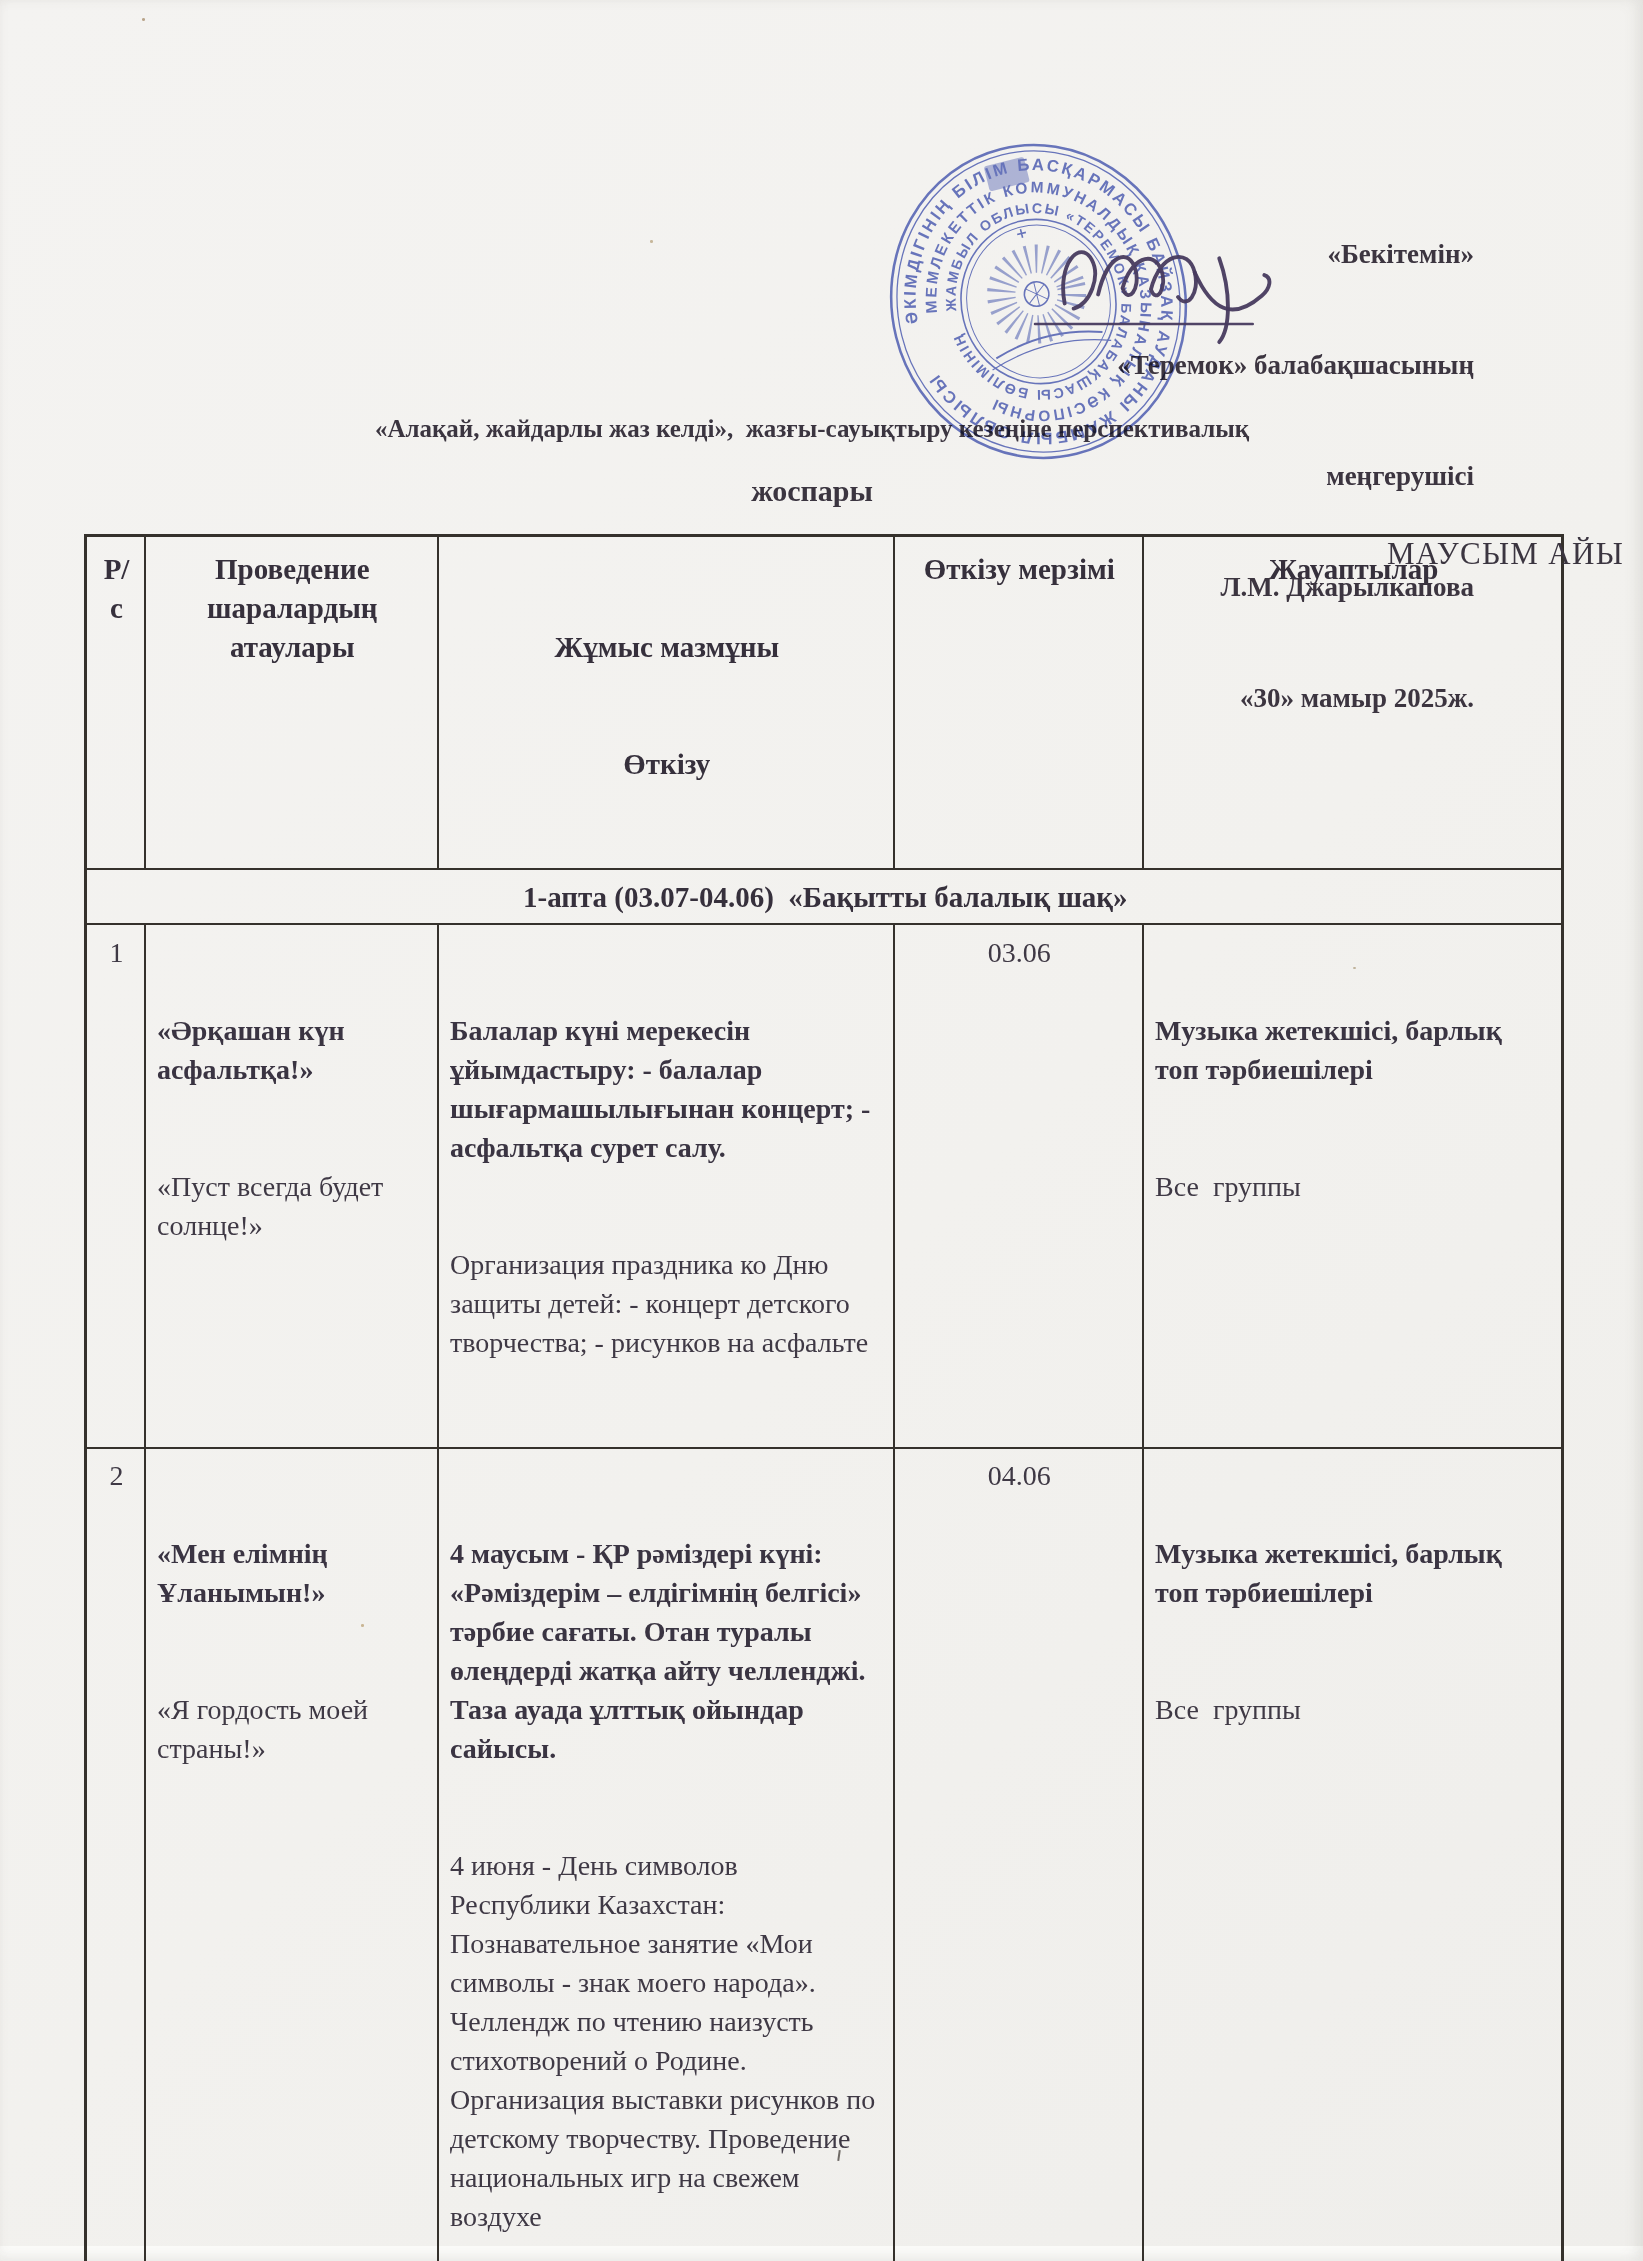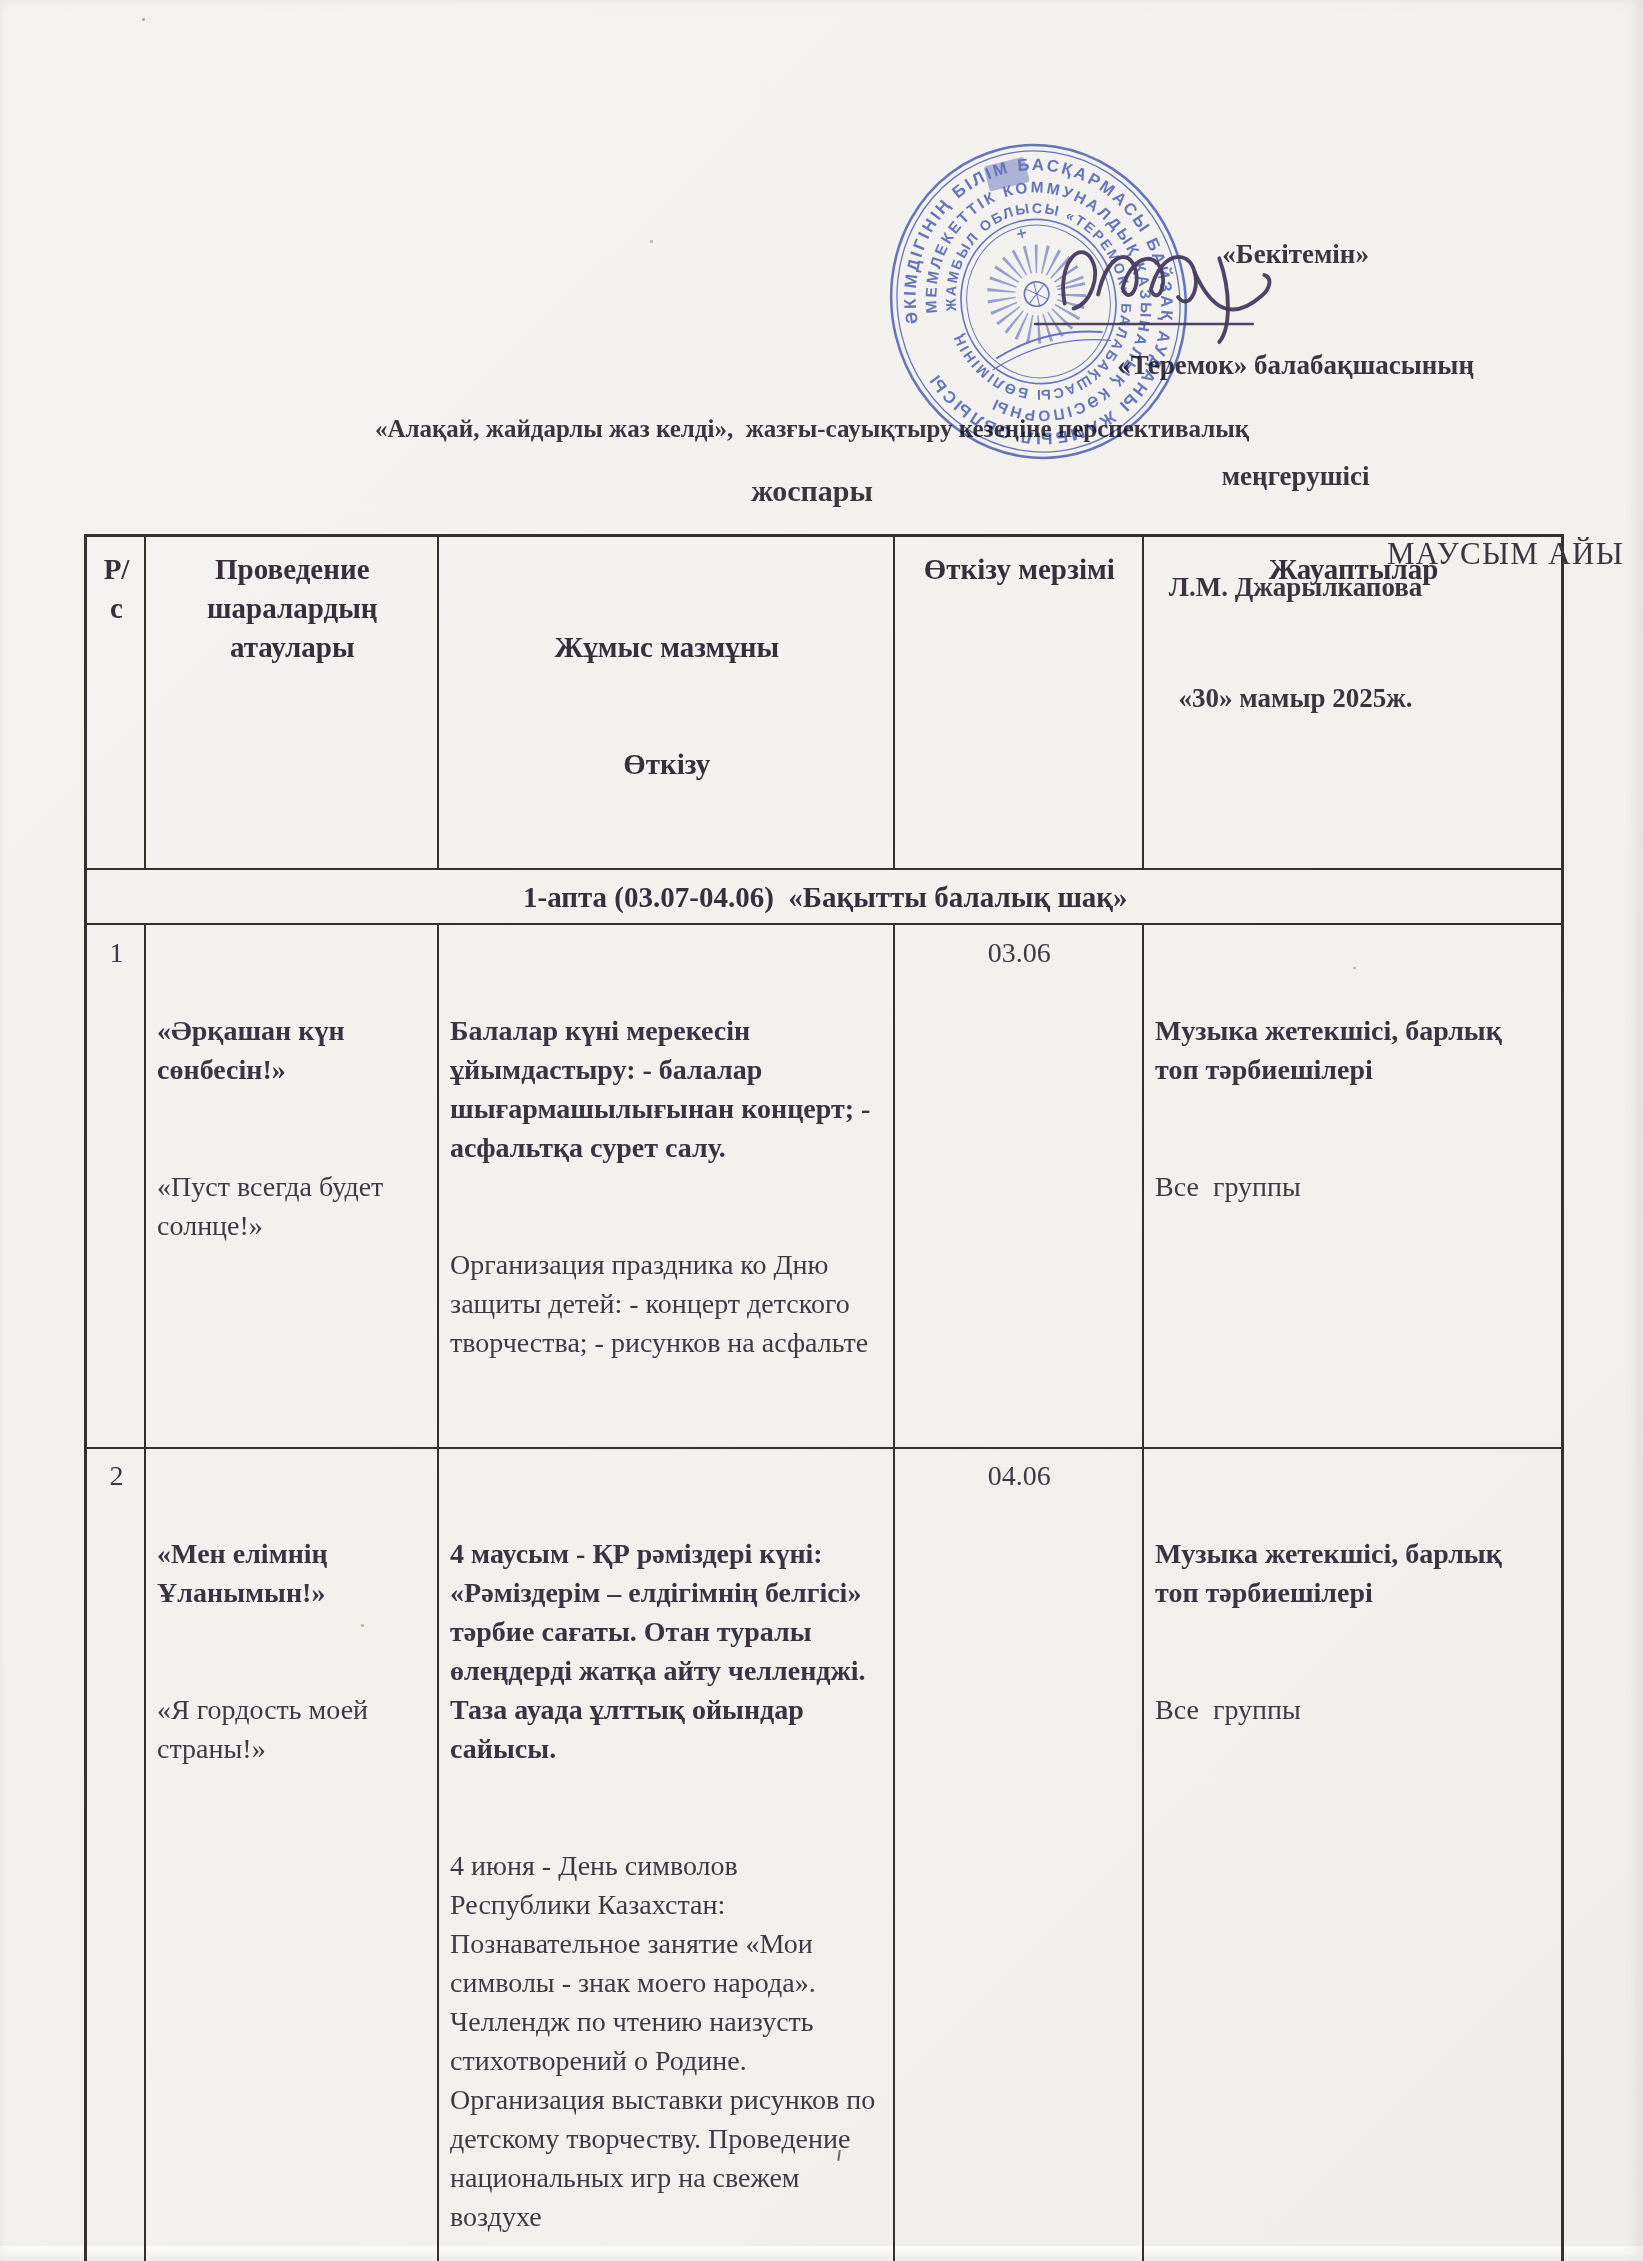--- a/index.html
+++ b/index.html
@@ -14,21 +14,21 @@
     box-shadow:inset -7.7px 0 13px rgba(90,85,80,.08), inset 0 -5.2px 10.3px rgba(90,85,80,.05);
   }
   .edge-strip{position:absolute;left:0;right:0;bottom:0;height:15.5px;background:#fafaf8;}
 
   
   .approval{
     position:absolute;top:162px;right:169px;z-index:2;
     text-align:right;font-size:27px;line-height:37px;font-weight:700;
     color:#3c3540;white-space:pre-wrap;
   }
-  .approval .line{min-height:37px;text-align:center;}
+  .approval .line{min-height:37px;}
 
   
   .stamp{
     position:absolute;left:886px;top:139px;width:305px;height:325px;z-index:3;
     mix-blend-mode:multiply;opacity:.88;transform:rotate(-14deg);pointer-events:none;
   }
   .stamp text{fill:#5868bf;font-family:"Liberation Sans","DejaVu Sans",sans-serif;font-weight:700;}
 
   
   .signature{
@@ -164,21 +164,21 @@
         <th>Жауаптылар</th>
       </tr>
 
       <tr class="h-sec">
         <td class="section-cell" colspan="5">1-апта (03.07-04.06)  «Бақытты балалық шақ»</td>
       </tr>
 
       <tr class="h-r1">
         <td class="num">1</td>
         <td>
-          <div class="kkb">«Әрқашан күн сөнбесін!»</div>
+          <div class="kkb">«Әрқашан күн асфальтқа!»</div>
           <div>«Пуст всегда будет солнце!»</div>
         </td>
         <td>
           <div class="kkb">Балалар күні мерекесін ұйымдастыру: - балалар шығармашылығынан концерт; - асфальтқа сурет салу.</div>
           <div>Организация праздника ко Дню защиты детей: - концерт детского творчества; - рисунков на асфальте</div>
         </td>
         <td class="date">03.06</td>
         <td class="resp">
           <div class="kkb">Музыка жетекшісі, барлық топ тәрбиешілері</div>
           <div>Все  группы</div>

